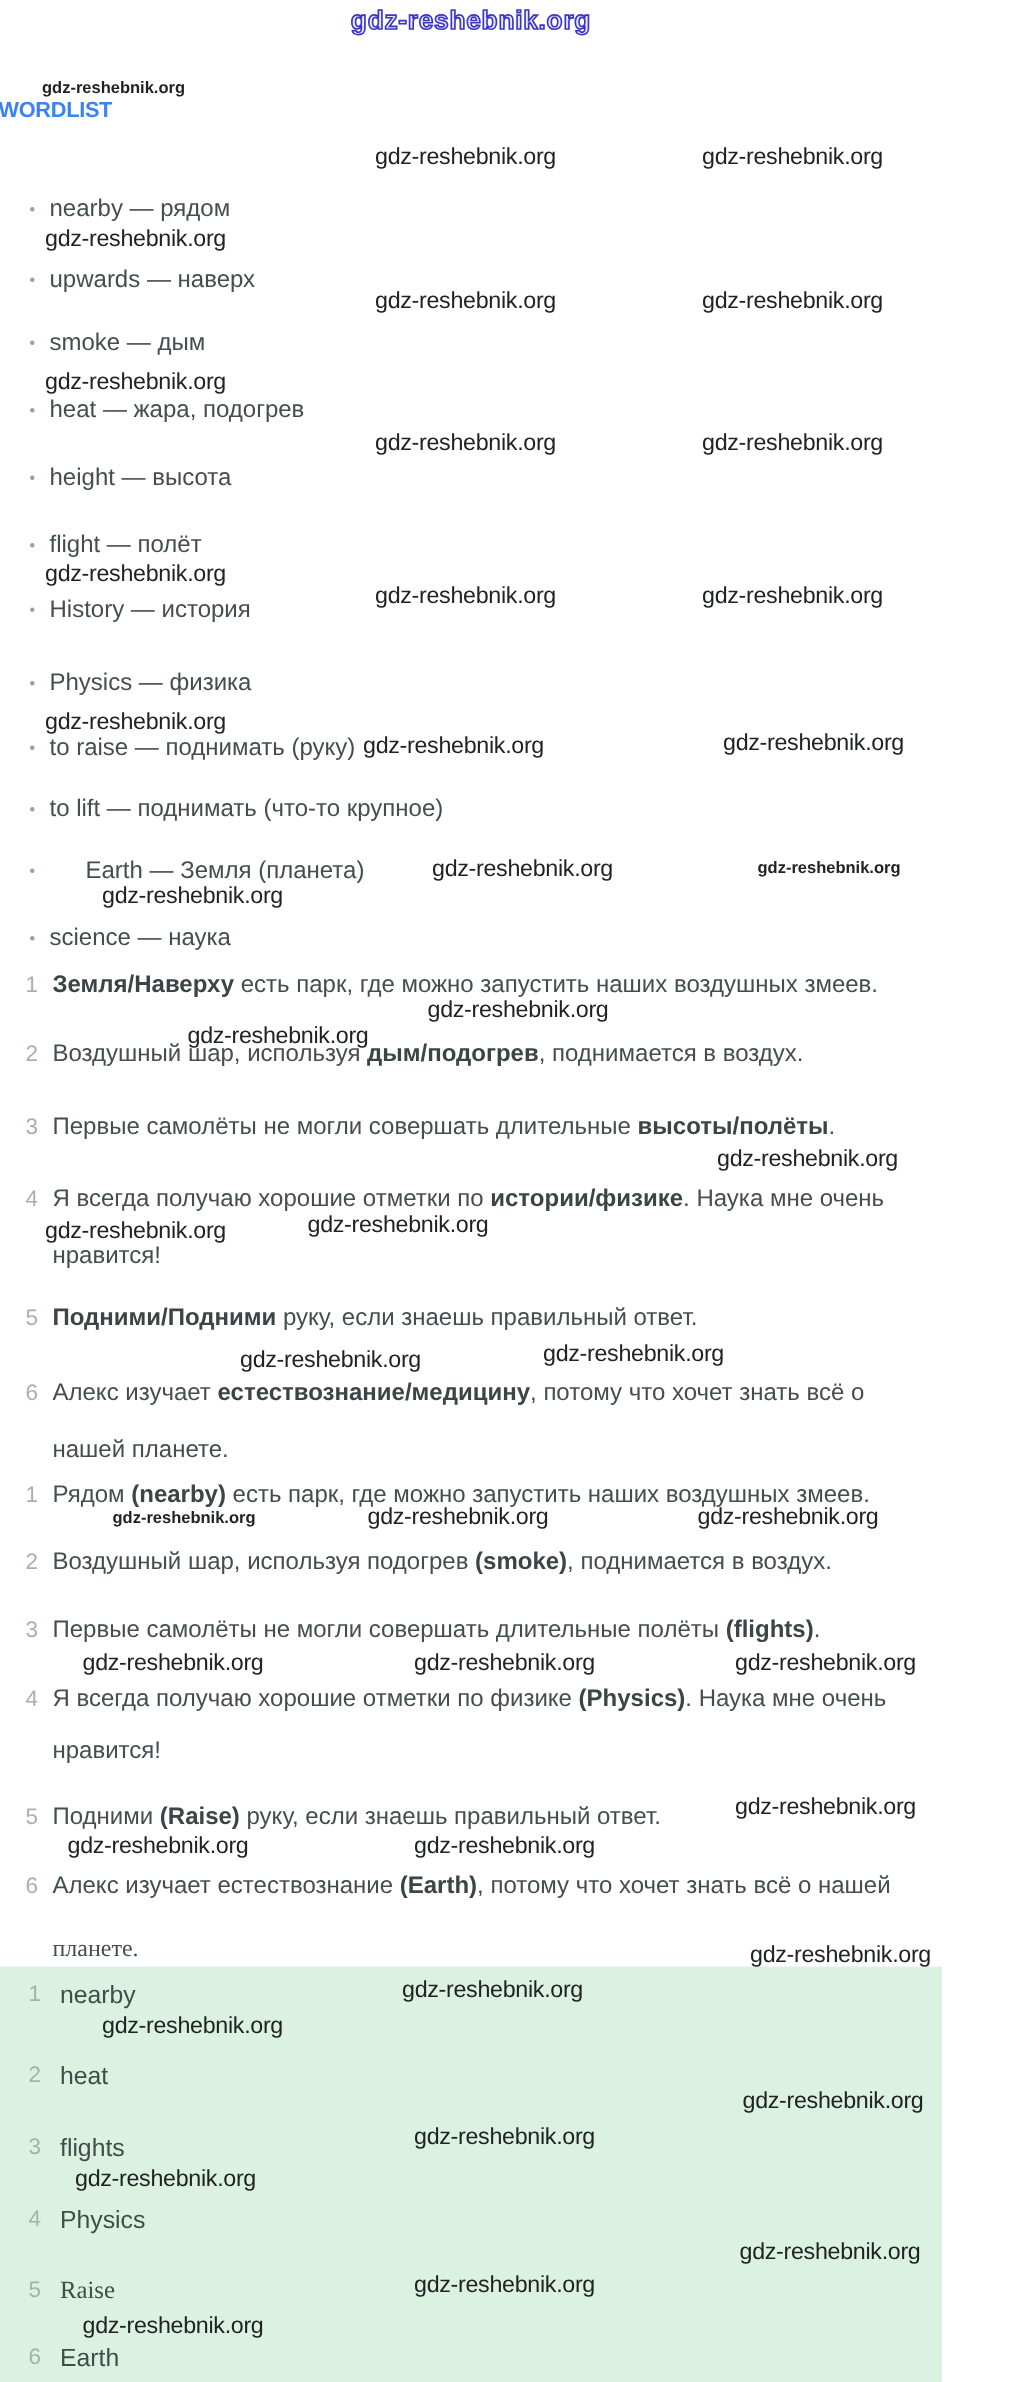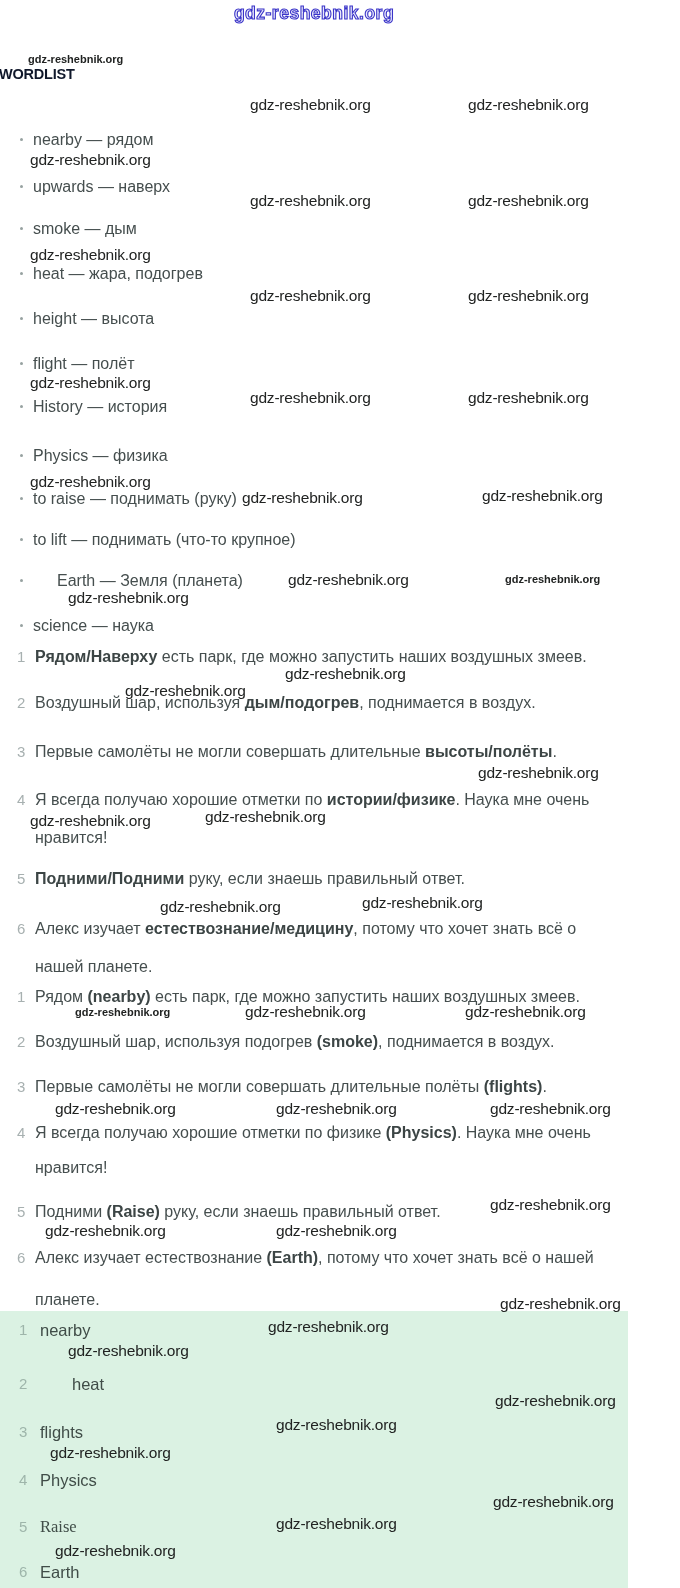--- a/index.html
+++ b/index.html
@@ -7,21 +7,21 @@
     position:relative; width:628px; height:1588px; background:#ffffff;
     overflow:hidden; font-family:"Liberation Sans","DejaVu Sans",sans-serif;
   }
   .green-panel { position:absolute; left:0; top:1311px; width:680px; height:277px; background:#dbf2e3; }
   .top-wm {
     position:absolute; top:3px; left:50%; transform:translateX(-50%);
     font-size:17.5px; font-weight:700; letter-spacing:.5px;
     color:#e9e9fb; -webkit-text-stroke:1.1px #3a34c8; white-space:nowrap;
   }
   .instruction { position:absolute; left:2px; top:30px; font-size:16.5px; color:#3f4949; white-space:nowrap; }
-  .wordlist-title { position:absolute; left:-1px; top:66px; font-size:14.5px; font-weight:700; letter-spacing:-.2px; color:#0f172a; }
+  .wordlist-title { position:absolute; left:-1px; top:66px; font-size:14.5px; font-weight:700; letter-spacing:-.2px; color:#3b82f6; }
   .wm { position:absolute; white-space:nowrap; font-size:15.5px; color:#212322; letter-spacing:-.2px; }
   .wm.small { font-size:11px; font-weight:600; letter-spacing:0; }
   .line { position:absolute; white-space:nowrap; font-size:16px; line-height:20px; color:#454e4e; }
   .line b { font-weight:700; color:#3c4545; }
   .num { position:absolute; font-size:15px; line-height:20px; color:#a7b0b0; }
   .bullet { position:absolute; width:3px; height:3px; border-radius:50%; background:#97a2a1; }
   .g-num { position:absolute; font-size:15px; line-height:20px; color:#9eb5aa; }
   .g-word { position:absolute; font-size:16.5px; line-height:20px; color:#404d48; }
 </style>
 </head>
@@ -93,21 +93,21 @@
       <div class="line" style="left: 33px; top: 446px;">Physics — физика</div>
       <div class="bullet" style="left: 20px; top: 497px;"></div>
       <div class="line" style="left: 33px; top: 489px;">to raise — поднимать (руку)</div>
       <div class="bullet" style="left: 20px; top: 538px;"></div>
       <div class="line" style="left: 33px; top: 530px;">to lift — поднимать (что-то крупное)</div>
       <div class="bullet" style="left: 20px; top: 579px;"></div>
       <div class="line" style="left: 33px; top: 571px; margin-left: 24px;">Earth — Земля (планета)</div>
       <div class="bullet" style="left: 20px; top: 624px;"></div>
       <div class="line" style="left: 33px; top: 616px; text-align: right;">science — наука</div>
       <div class="num" style="left: 17px; top: 647px;">1</div>
-      <div class="line" style="left: 35px; top: 647px;"><b>Рядом/Наверху</b><span> есть парк, где можно запустить наших воздушных змеев.</span></div>
+      <div class="line" style="left: 35px; top: 647px;"><b>Земля/Наверху</b><span> есть парк, где можно запустить наших воздушных змеев.</span></div>
       <div class="num" style="left: 17px; top: 693px;">2</div>
       <div class="line" style="left: 35px; top: 693px;"><span>Воздушный шар, используя </span><b>дым/подогрев</b><span>, поднимается в воздух.</span></div>
       <div class="num" style="left: 17px; top: 742px;">3</div>
       <div class="line" style="left: 35px; top: 742px;"><span>Первые самолёты не могли совершать длительные </span><b>высоты/полёты</b><span>.</span></div>
       <div class="num" style="left: 17px; top: 790px;">4</div>
       <div class="line" style="left: 35px; top: 790px;"><span>Я всегда получаю хорошие отметки по </span><b>истории/физике</b><span>. Наука мне очень</span></div>
       <div class="line" style="left: 35px; top: 828px;"><span>нравится!</span></div>
       <div class="num" style="left: 17px; top: 869px;">5</div>
       <div class="line" style="left: 35px; top: 869px;"><b>Подними/Подними</b><span> руку, если знаешь правильный ответ.</span></div>
       <div class="num" style="left: 17px; top: 919px;">6</div>
@@ -119,25 +119,25 @@
       <div class="line" style="left: 35px; top: 1032px;"><span>Воздушный шар, используя подогрев </span><b>(smoke)</b><span>, поднимается в воздух.</span></div>
       <div class="num" style="left: 17px; top: 1077px;">3</div>
       <div class="line" style="left: 35px; top: 1077px;"><span>Первые самолёты не могли совершать длительные полёты </span><b>(flights)</b><span>.</span></div>
       <div class="num" style="left: 17px; top: 1123px;">4</div>
       <div class="line" style="left: 35px; top: 1123px;"><span>Я всегда получаю хорошие отметки по физике </span><b>(Physics)</b><span>. Наука мне очень</span></div>
       <div class="line" style="left: 35px; top: 1158px;"><span>нравится!</span></div>
       <div class="num" style="left: 17px; top: 1202px;">5</div>
       <div class="line" style="left: 35px; top: 1202px;"><span>Подними </span><b>(Raise)</b><span> руку, если знаешь правильный ответ.</span></div>
       <div class="num" style="left: 17px; top: 1248px;">6</div>
       <div class="line" style="left: 35px; top: 1248px;"><span>Алекс изучает естествознание </span><b>(Earth)</b><span>, потому что хочет знать всё о нашей</span></div>
-      <div class="line" style="left: 35px; top: 1290px;"><span>планете.</span></div>
+      <div class="line" style="left: 35px; top: 1290px; font-family: Liberation Serif, serif;"><span>планете.</span></div>
       <div class="g-num" style="left: 19px; top: 1320px;">1</div>
       <div class="g-word" style="left: 40px; top: 1320px;">nearby</div>
       <div class="g-num" style="left: 19px; top: 1374px;">2</div>
-      <div class="g-word" style="left: 40px; top: 1374px; margin-left: 32px;">heat</div>
+      <div class="g-word" style="left: 40px; top: 1374px;">heat</div>
       <div class="g-num" style="left: 19px; top: 1422px;">3</div>
       <div class="g-word" style="left: 40px; top: 1422px;">flights</div>
       <div class="g-num" style="left: 19px; top: 1470px;">4</div>
       <div class="g-word" style="left: 40px; top: 1470px;">Physics</div>
       <div class="g-num" style="left: 19px; top: 1517px;">5</div>
       <div class="g-word" style="left: 40px; top: 1517px; font-family: Liberation Serif, serif;">Raise</div>
       <div class="g-num" style="left: 19px; top: 1562px;">6</div>
       <div class="g-word" style="left: 40px; top: 1562px;">Earth</div>
     </div>
 </div>

